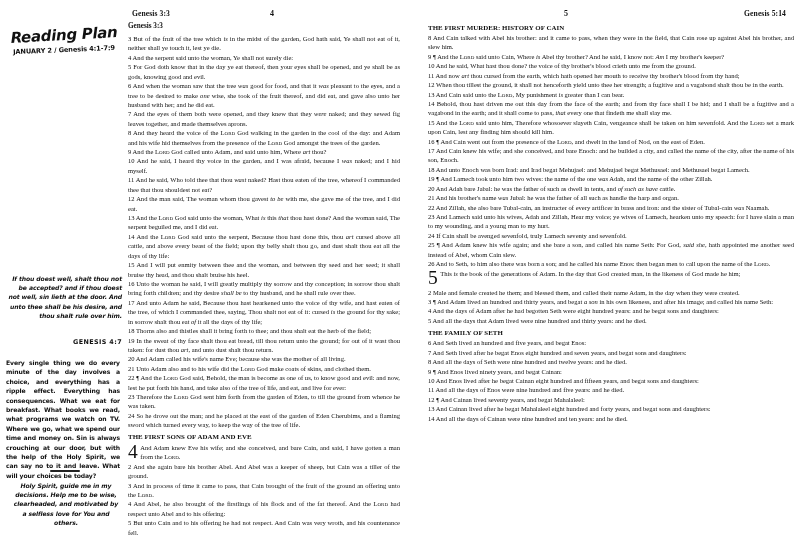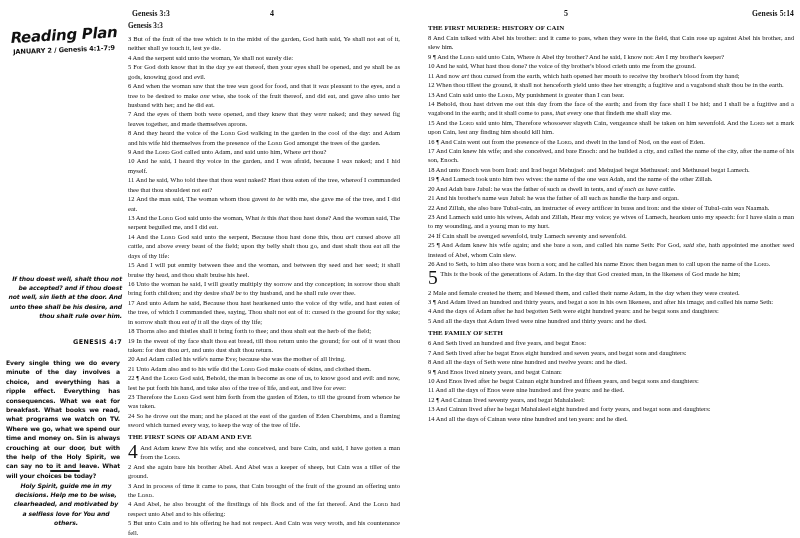--- a/index.html
+++ b/index.html
@@ -62,21 +62,21 @@
   }
   .rh-right-pagenum {
     position: absolute;
     left: 136px;
     top: 3px;
     font-size: 8px;
     font-weight: bold;
   }
   .rh-right-ref {
     position: absolute;
-    right: 0px;
+    right: 8px;
     top: 3px;
     font-size: 7.6px;
     font-weight: bold;
     margin-left: 48px;
   }
 
   
   .margin-col {
     position: absolute;
     left: 4px;

